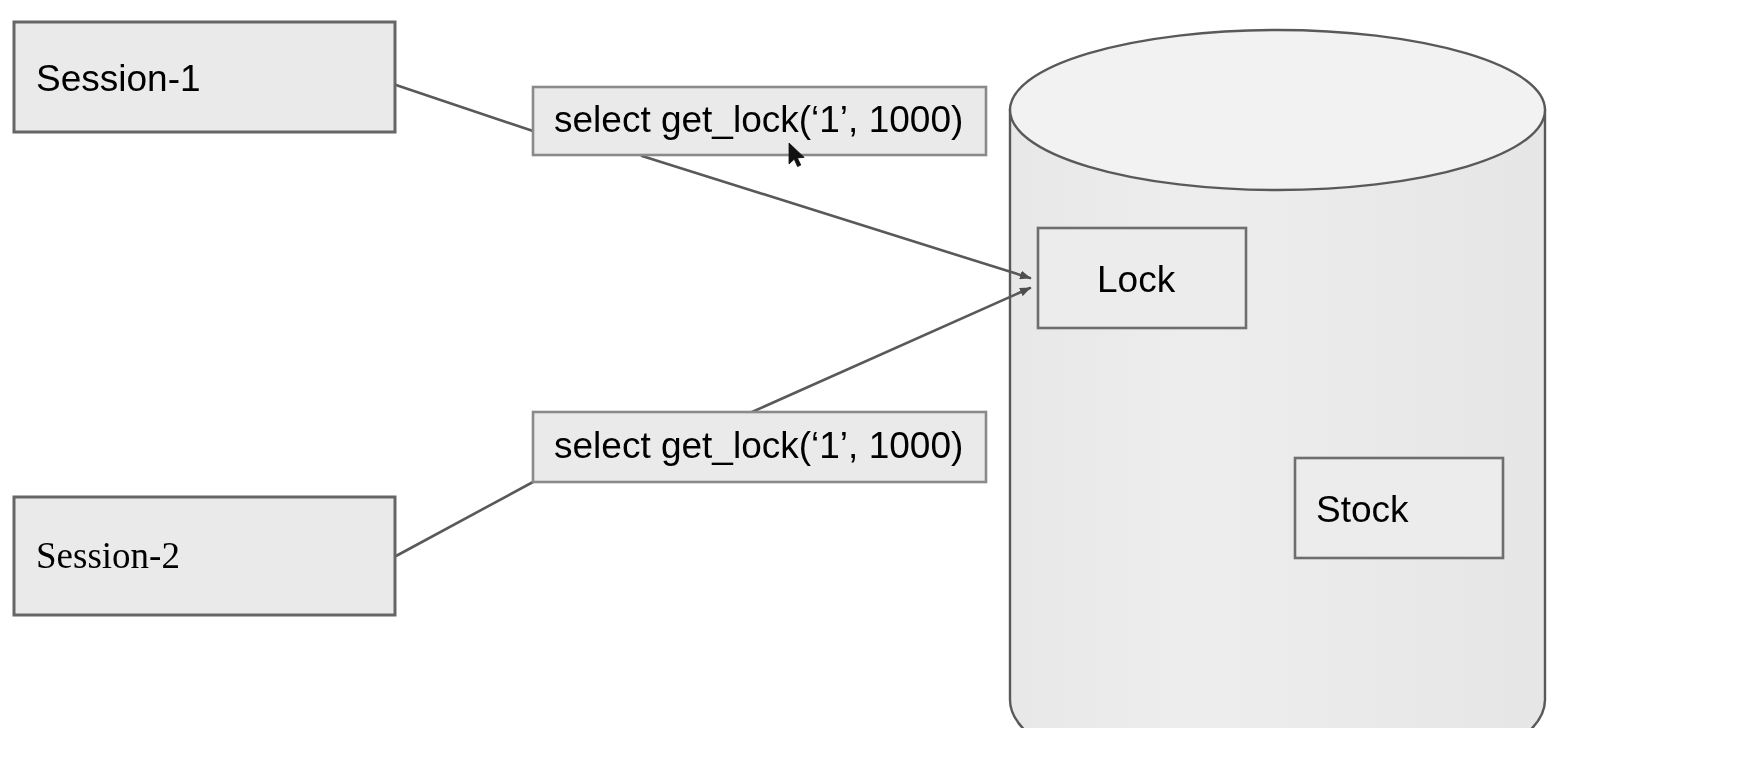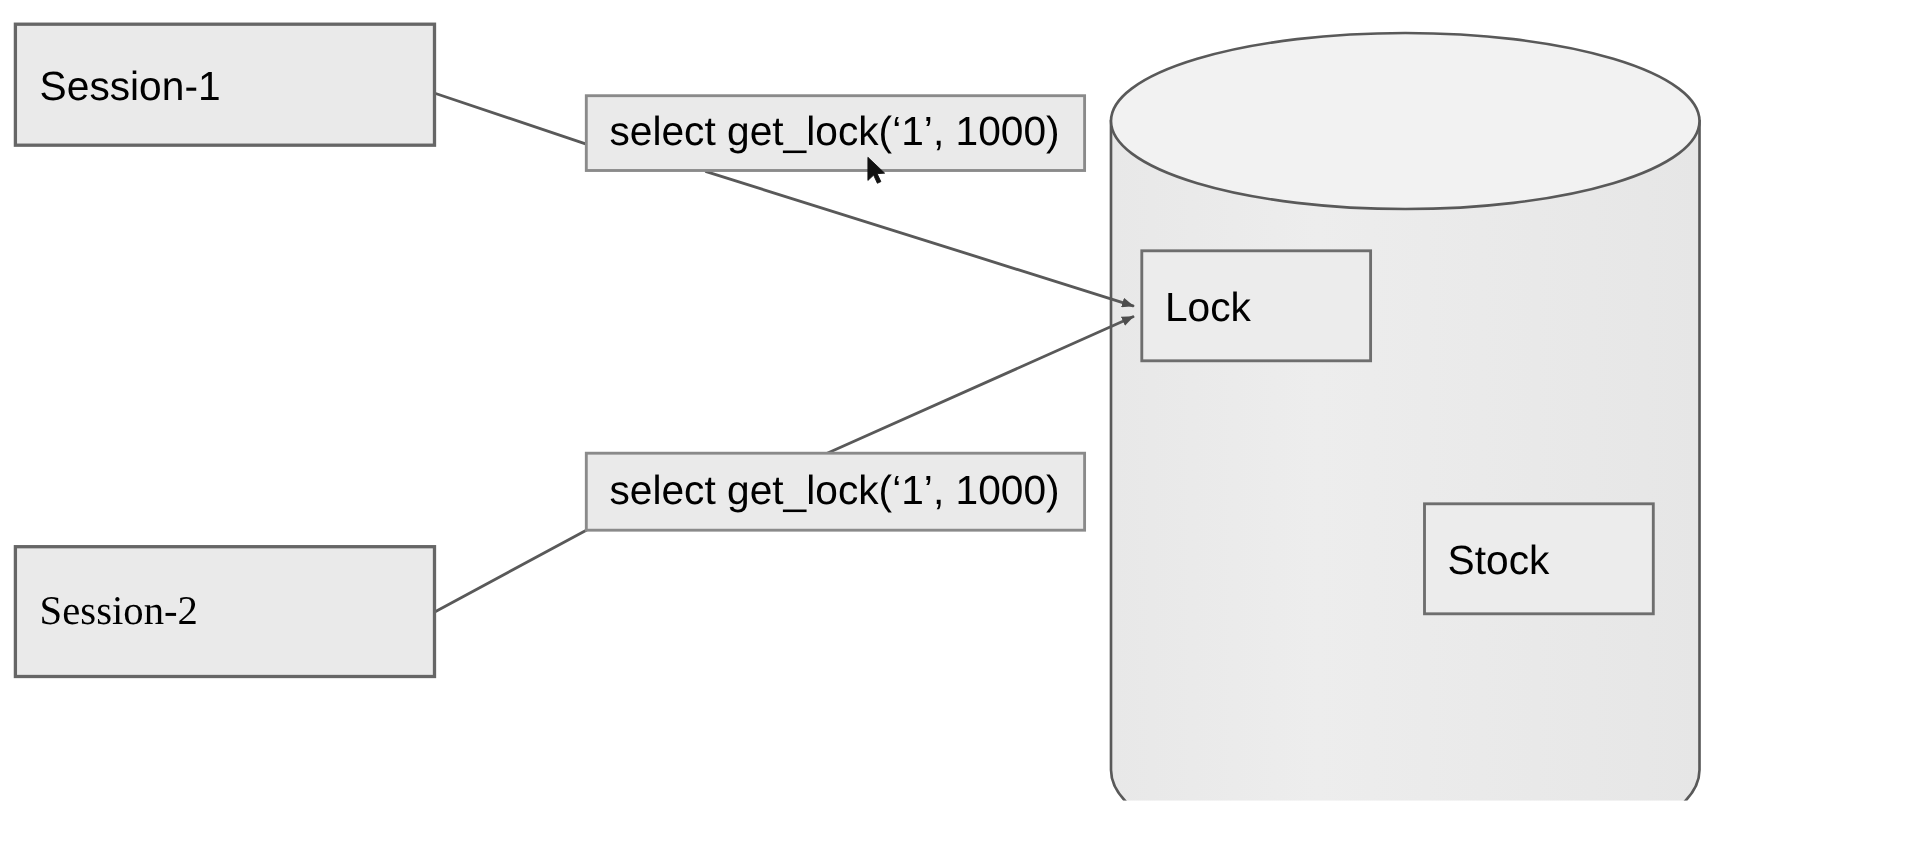--- a/index.html
+++ b/index.html
@@ -85,21 +85,21 @@
   </svg>
 
   <div class="node-label" style="left:36px; top:58px; font-size:37px;">Session-1</div>
 
   <div class="node-label" style="left:554px; top:99px; font-size:37px;">select get_lock(‘1’, 1000)</div>
 
   <div class="node-label" style="left:554px; top:425px; font-size:37px;">select get_lock(‘1’, 1000)</div>
 
   <div class="node-label" style="left:36px; top:534px; font-size:37px;font-family:Liberation Serif, serif;">Session-2</div>
 
-  <div class="node-label" style="left:1059px; top:259px; font-size:37px;text-align:right;">Lock</div>
+  <div class="node-label" style="left:1097px; top:259px; font-size:37px;text-align:right;">Lock</div>
 
   <div class="node-label" style="left:1316px; top:489px; font-size:37px;text-align:right;">Stock</div>
 
   <svg style="position:absolute; left:786px; top:141px; width:24px; height:30px;" viewBox="0 0 24 30" xmlns="http://www.w3.org/2000/svg">
     <path d="M3,2 L3,23 L8.2,18.2 L11.6,25.6 L14.8,24.1 L11.4,16.9 L18.2,16.4 Z" fill="#111111" stroke="#111111" stroke-width="0.8"></path>
   </svg>
 
   <div class="bottom-fade"></div>
 
 </div>

